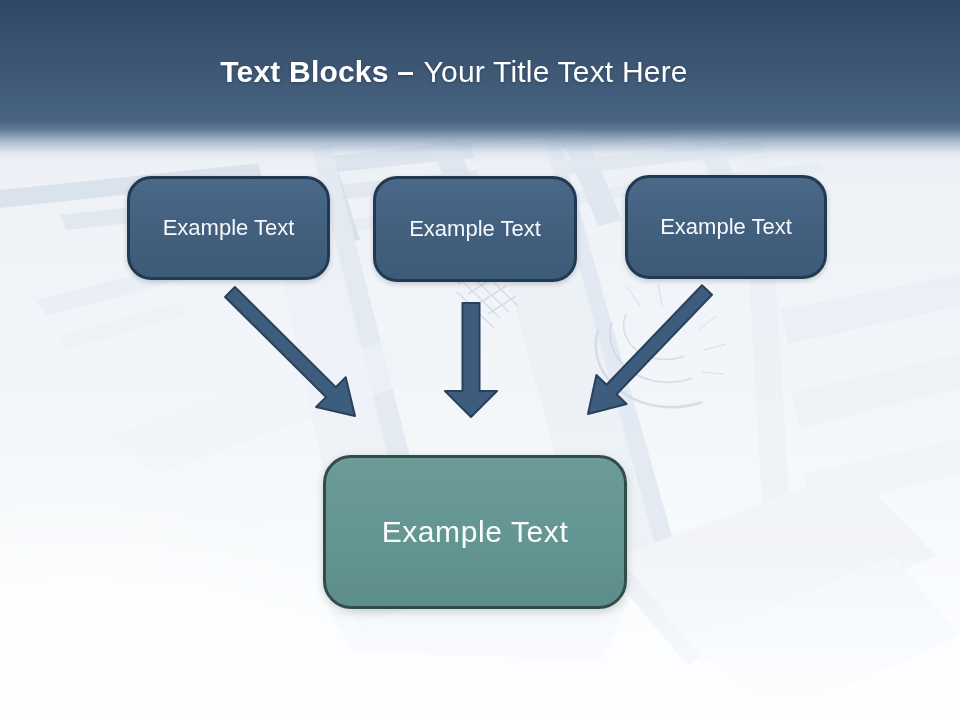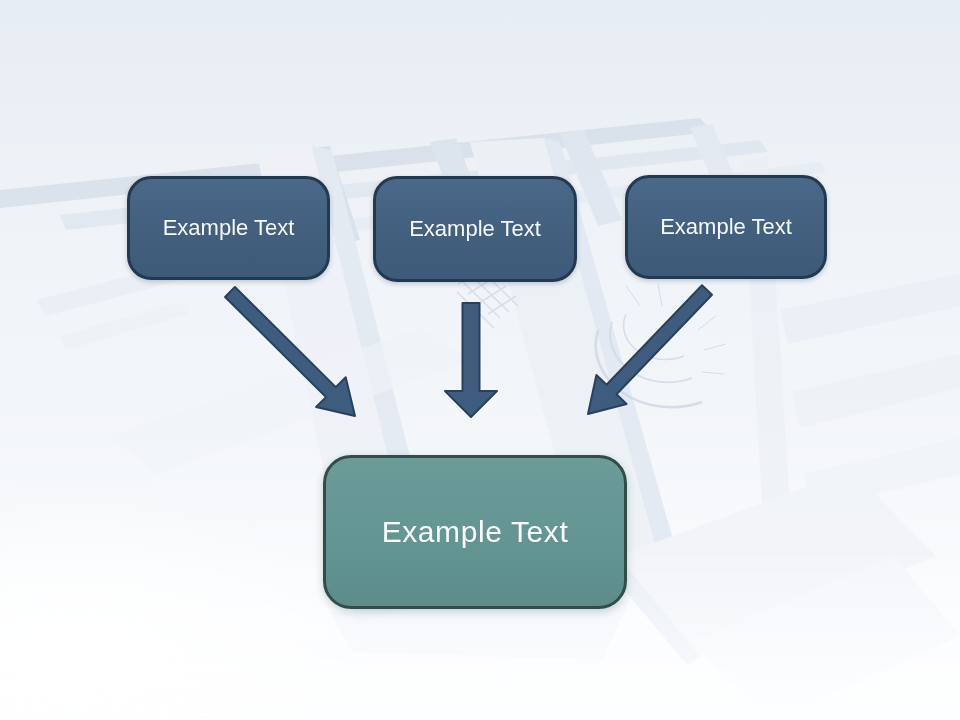--- a/index.html
+++ b/index.html
@@ -118,20 +118,23 @@
       <polygon points="618,556 852,470 936,556 700,656" fill="#f0f3f8"></polygon>
       <polygon points="618,556 700,656 688,666 604,566" fill="#e5ebf3"></polygon>
       <polygon points="690,642 894,556 960,636 772,720" fill="#f3f6fa"></polygon>
 
       <polygon points="330,612 630,600 602,660 352,652" fill="#eaeff5" opacity="0.55"></polygon>
     </g>
   </svg>
 
   <div class="bottom-fade"></div>
 
+  <div class="header">
+    <h1 class="title"><span class="t-bold">Text Blocks –</span><span class="t-reg">Your Title Text Here</span></h1>
+  </div>
 
   <div class="tbox box1">
     <span>Example Text</span>
   </div>
   <div class="tbox box2">
     <span>Example Text</span>
   </div>
   <div class="tbox box3">
     <span>Example Text</span>
   </div>

